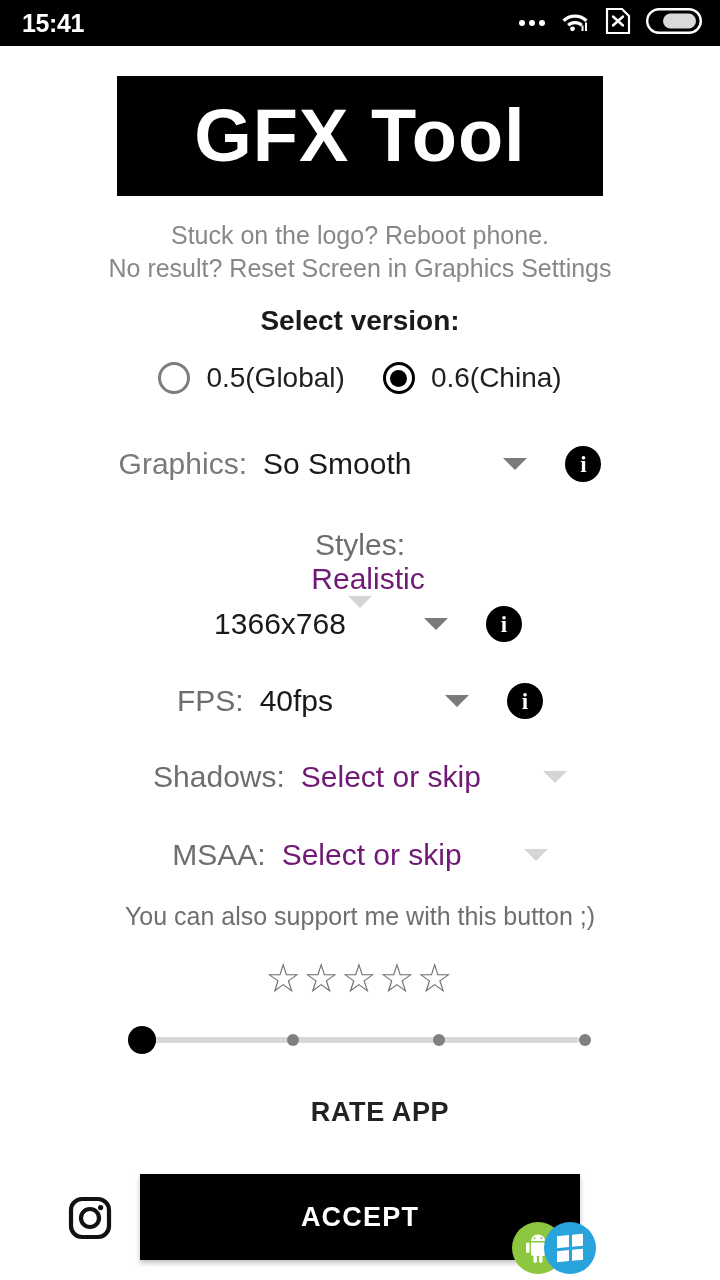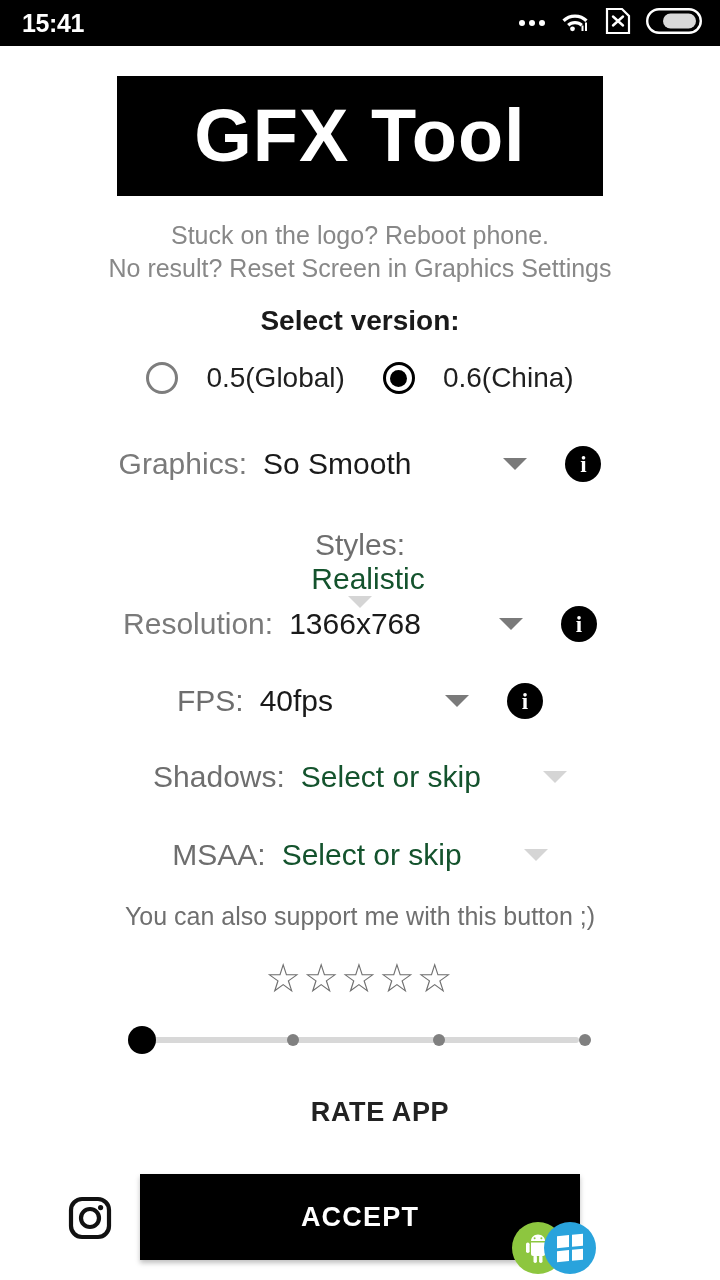--- a/index.html
+++ b/index.html
@@ -105,21 +105,21 @@
     top: 362px;
     left: 0;
     width: 720px;
     display: flex;
     align-items: center;
     justify-content: center;
   }
   .radio-option {
     display: flex;
     align-items: center;
-    gap: 28px;
+    gap: 16px;
   }
   .radio-option + .radio-option { margin-left: 38px; }
   .radio-mark {
     width: 32px; height: 32px;
     border-radius: 50%;
     border: 3px solid #7d7d7d;
     display: flex;
     align-items: center;
     justify-content: center;
     flex: none;
@@ -149,21 +149,21 @@
     font-size: 30px;
     color: #7a7a7a;
     white-space: nowrap;
   }
   .setting-value {
     font-size: 30px;
     color: #1a1a1a;
     margin-left: 16px;
     white-space: nowrap;
   }
-  .setting-value.placeholder { color: #14532d; }
+  .setting-value.placeholder { color: #701a75; }
   .setting-label.dark { color: #6e6e6e; }
 
   .caret {
     width: 0; height: 0;
     border-left: 12px solid transparent;
     border-right: 12px solid transparent;
     border-top: 12px solid #7a7a7a;
     flex: none;
   }
   .caret.light { border-top-color: #d5d5d5; }
@@ -396,21 +396,20 @@
   </div>
 
   <div class="setting-row row-styles">
     <span class="setting-label dark">Styles:</span>
     <span class="setting-value placeholder">Realistic</span>
     <span class="gap-sm"></span>
     <span class="caret light"></span>
   </div>
 
   <div class="setting-row row-resolution">
-    <span class="setting-label">Resolution:</span>
     <span class="setting-value">1366x768</span>
     <span class="gap-md"></span>
     <span class="caret"></span>
     <span class="gap-after-caret"></span>
     <span class="info-icon">i</span>
   </div>
 
   <div class="setting-row row-fps">
     <span class="setting-label dark">FPS:</span>
     <span class="setting-value">40fps</span>

